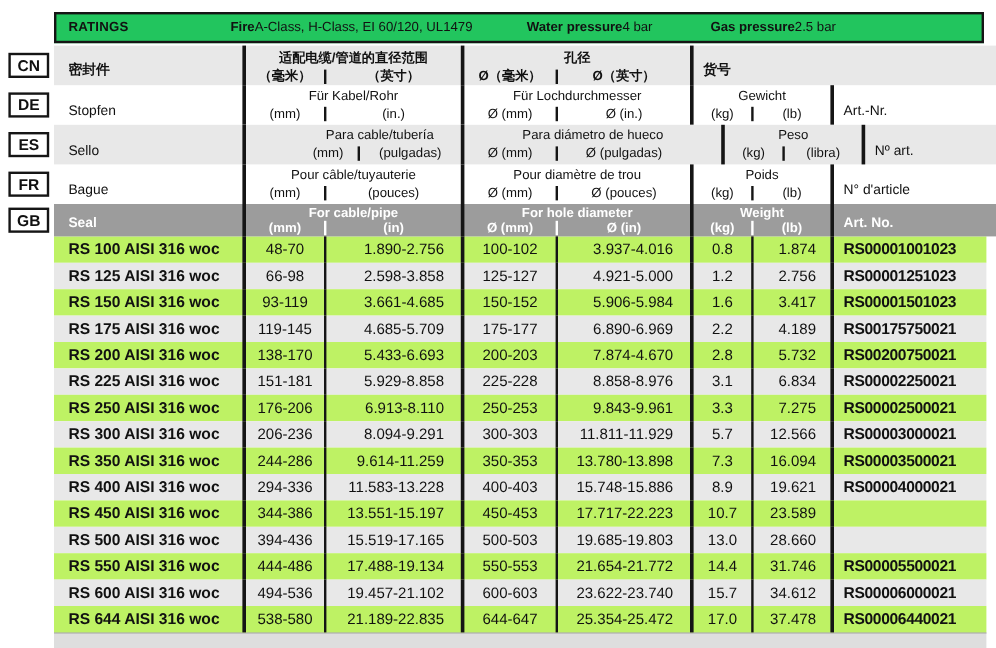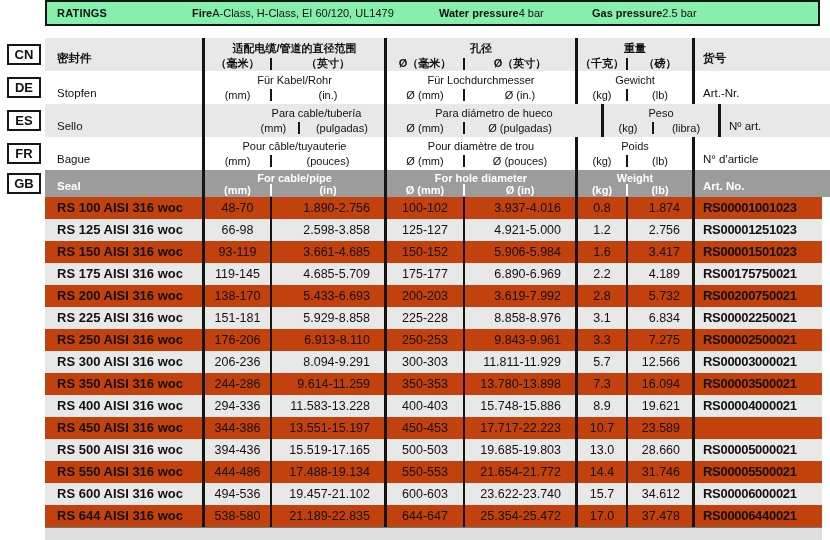--- a/index.html
+++ b/index.html
@@ -1,22 +1,22 @@
 <!DOCTYPE html>
 <html><head>
 <meta charset="utf-8">
 <style>
   * { margin:0; padding:0; box-sizing:border-box; }
   html,body { width:830px; height:540px; background:#fff; overflow:hidden;
               font-family:"Liberation Sans", sans-serif; color:#111; }
   .page { position:relative; width:830px; height:540px; }
 
   
-  .ratings-bar { position:absolute; left:45px; top:0; width:775px; height:26px;
-                 border:2px solid #151515; background:#86efac; font-size:11px; }
+  .ratings-bar { position:absolute; left:45px; top:10px; width:775px; height:26px;
+                 border:2px solid #151515; background:#22c55e; font-size:11px; }
   .ratings-bar span { position:absolute; top:50%; transform:translateY(-50%); white-space:nowrap; }
   .rb-title { left:10px; font-weight:bold; letter-spacing:.2px; }
   .rb-i0 { left:145px; } .rb-i1 { left:392px; } .rb-i2 { left:545px; }
 
   
   .table-area { position:absolute; left:0; top:38px; width:830px;border-radius:30px; }
   .c-name { width:160px; border-right:3px solid #151515; }
   .c-mm   { width:67px;  border-right:2px solid #151515; }
   .c-in   { width:115px; border-right:3px solid #151515; }
   .c-hmm  { width:78px;  border-right:2px solid #151515; }
@@ -45,21 +45,21 @@
 
   .header-rows div.hrow:nth-of-type(1) .row-body { background:#e8e8e8; font-weight:bold; }
   .header-rows div.hrow:nth-of-type(3) .row-body { background:#e8e8e8; }
   .header-rows div.hrow:nth-of-type(5) { height:27px; }
   .header-rows div.hrow:nth-of-type(5) .row-body { background:#9c9c9c; color:#fff; font-weight:bold; }
   .header-rows div.hrow:nth-of-type(5) .hgroup { padding:2px 0; }
   .header-rows div.hrow:nth-of-type(5) .udiv { background:#fff; }
 
   
   .data-rows { margin-left:45px; width:777px; border-bottom:1px solid #777; }
-  .drow { display:flex; height:22px; line-height:22px; font-size:12.5px; background:#c2410c; }
+  .drow { display:flex; height:22px; line-height:22px; font-size:12.5px; background:#bef264; }
   .data-rows div.drow:nth-of-type(even) { background:#e8e8e8; }
   .drow .c-name { font-weight:bold; font-size:13px; padding-left:12px; }
   .drow .c-mm, .drow .c-hmm, .drow .c-kg { text-align:center; }
   .drow .c-in, .drow .c-hin { text-align:right; padding-right:14px; }
   .drow .c-lb { text-align:right; padding-right:12px; }
   .drow .c-art { font-weight:bold; font-size:13px; padding-left:8px; letter-spacing:-.3px; }
 
   .footer-strip { position:absolute; left:45px; top:528px; width:777px; height:12px; background:#dedede; }
 </style>
 </head>
@@ -91,28 +91,20 @@
                 <span class="udiv"></span>
                 <span class="u cable-u2">（英寸）</span>
               </div>
             </div>
             <div class="c-hin hgroup" style="width:191px;">
               <div class="g-title">孔径</div>
               <div class="g-units">
                 <span class="u hole-u1">Ø（毫米）</span>
                 <span class="udiv"></span>
                 <span class="u hole-u2">Ø（英寸）</span>
-              </div>
-            </div>
-            <div class="c-lb hgroup" style="width:117px;">
-              <div class="g-title">重量</div>
-              <div class="g-units">
-                <span class="u wt-u1">（千克）</span>
-                <span class="udiv"></span>
-                <span class="u wt-u2">（磅）</span>
               </div>
             </div>
             <div class="c-art hcell-art">货号</div>
           </div>
         </div>
 
         <div class="hrow">
           <div class="badge-cell">
             <span class="badge">DE</span>
           </div>
@@ -293,21 +285,21 @@
           <div class="c-kg">2.2</div>
           <div class="c-lb">4.189</div>
           <div class="c-art">RS00175750021</div>
         </div>
 
         <div class="drow">
           <div class="c-name">RS 200 AISI 316 woc</div>
           <div class="c-mm">138-170</div>
           <div class="c-in">5.433-6.693</div>
           <div class="c-hmm">200-203</div>
-          <div class="c-hin">3.619-7.992</div>
+          <div class="c-hin">7.874-4.670</div>
           <div class="c-kg">2.8</div>
           <div class="c-lb">5.732</div>
           <div class="c-art">RS00200750021</div>
         </div>
 
         <div class="drow">
           <div class="c-name">RS 225 AISI 316 woc</div>
           <div class="c-mm">151-181</div>
           <div class="c-in">5.929-8.858</div>
           <div class="c-hmm">225-228</div>
@@ -372,21 +364,20 @@
         </div>
 
         <div class="drow">
           <div class="c-name">RS 500 AISI 316 woc</div>
           <div class="c-mm">394-436</div>
           <div class="c-in">15.519-17.165</div>
           <div class="c-hmm">500-503</div>
           <div class="c-hin">19.685-19.803</div>
           <div class="c-kg">13.0</div>
           <div class="c-lb">28.660</div>
-          <div class="c-art">RS00005000021</div>
         </div>
 
         <div class="drow">
           <div class="c-name">RS 550 AISI 316 woc</div>
           <div class="c-mm">444-486</div>
           <div class="c-in">17.488-19.134</div>
           <div class="c-hmm">550-553</div>
           <div class="c-hin">21.654-21.772</div>
           <div class="c-kg">14.4</div>
           <div class="c-lb">31.746</div>

